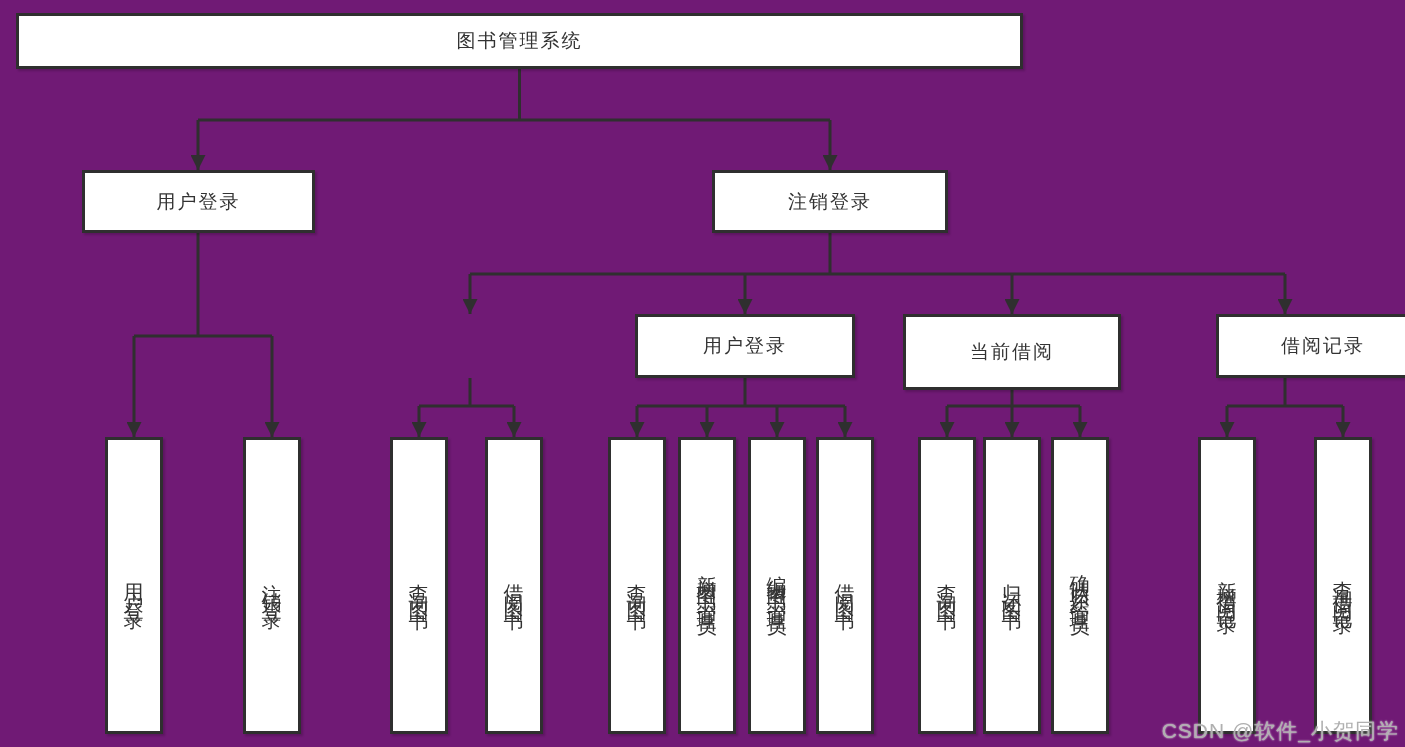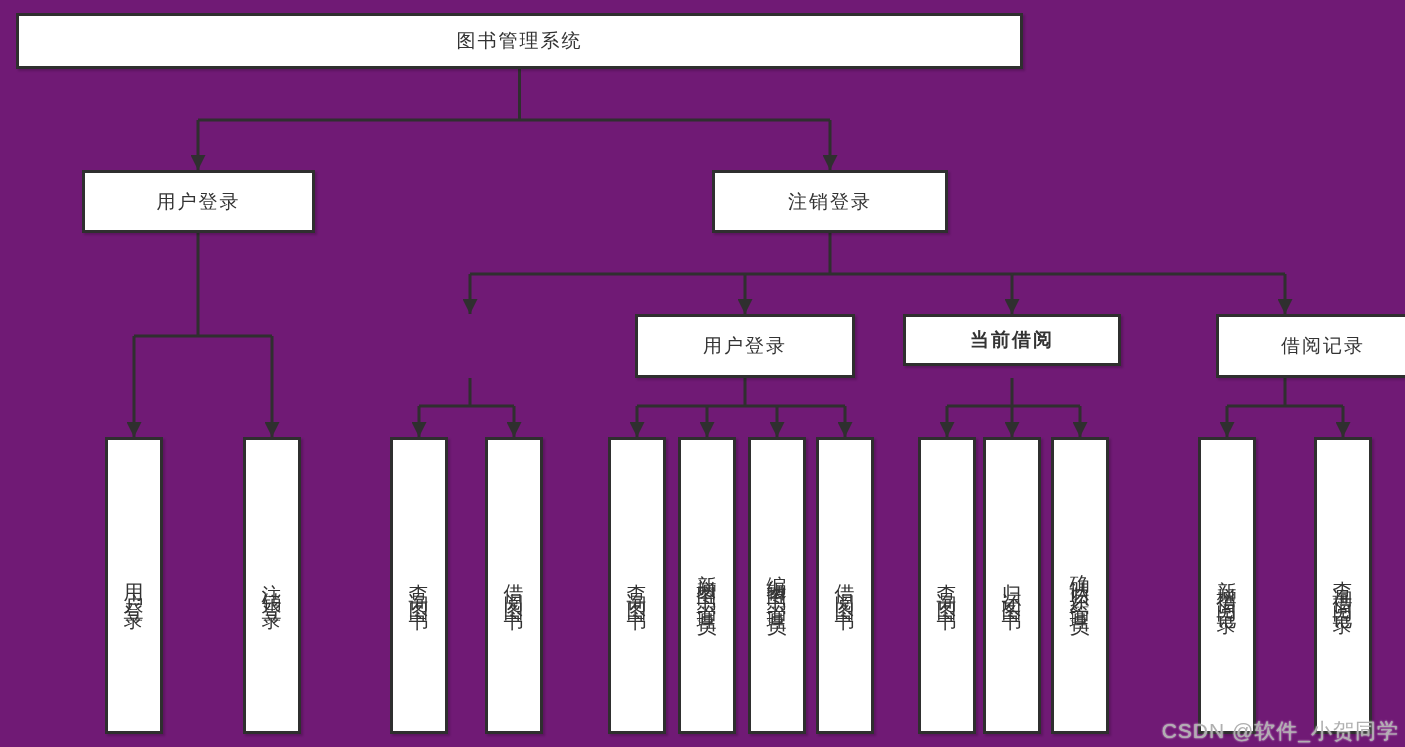--- a/index.html
+++ b/index.html
@@ -111,21 +111,21 @@
   <div class="box" style="left:82px; top:170px; width:233px; height:63px;">
     <span class="h-label">用户登录</span>
   </div>
   <div class="box" style="left:712px; top:170px; width:236px; height:63px;">
     <span class="h-label">注销登录</span>
   </div>
 
   <div class="box" style="left:635px; top:314px; width:220px; height:64px;">
     <span class="h-label">用户登录</span>
   </div>
-  <div class="box" style="left:903px; top:314px; width:218px; height:52px;font-weight:bold;">
+  <div class="box" style="left:903px; top:314px; width:218px; height:76px;">
     <span class="h-label">当前借阅</span>
   </div>
   <div class="box" style="left:1178px; top:314px; width:214px; height:64px;margin-left:38px;">
     <span class="h-label">借阅记录</span>
   </div>
 
   <div class="box" style="left:105px; top:437px; width:58px; height:297px;">
     <span class="v-label">用户登录</span>
   </div>
   <div class="box" style="left:243px; top:437px; width:58px; height:297px;">

